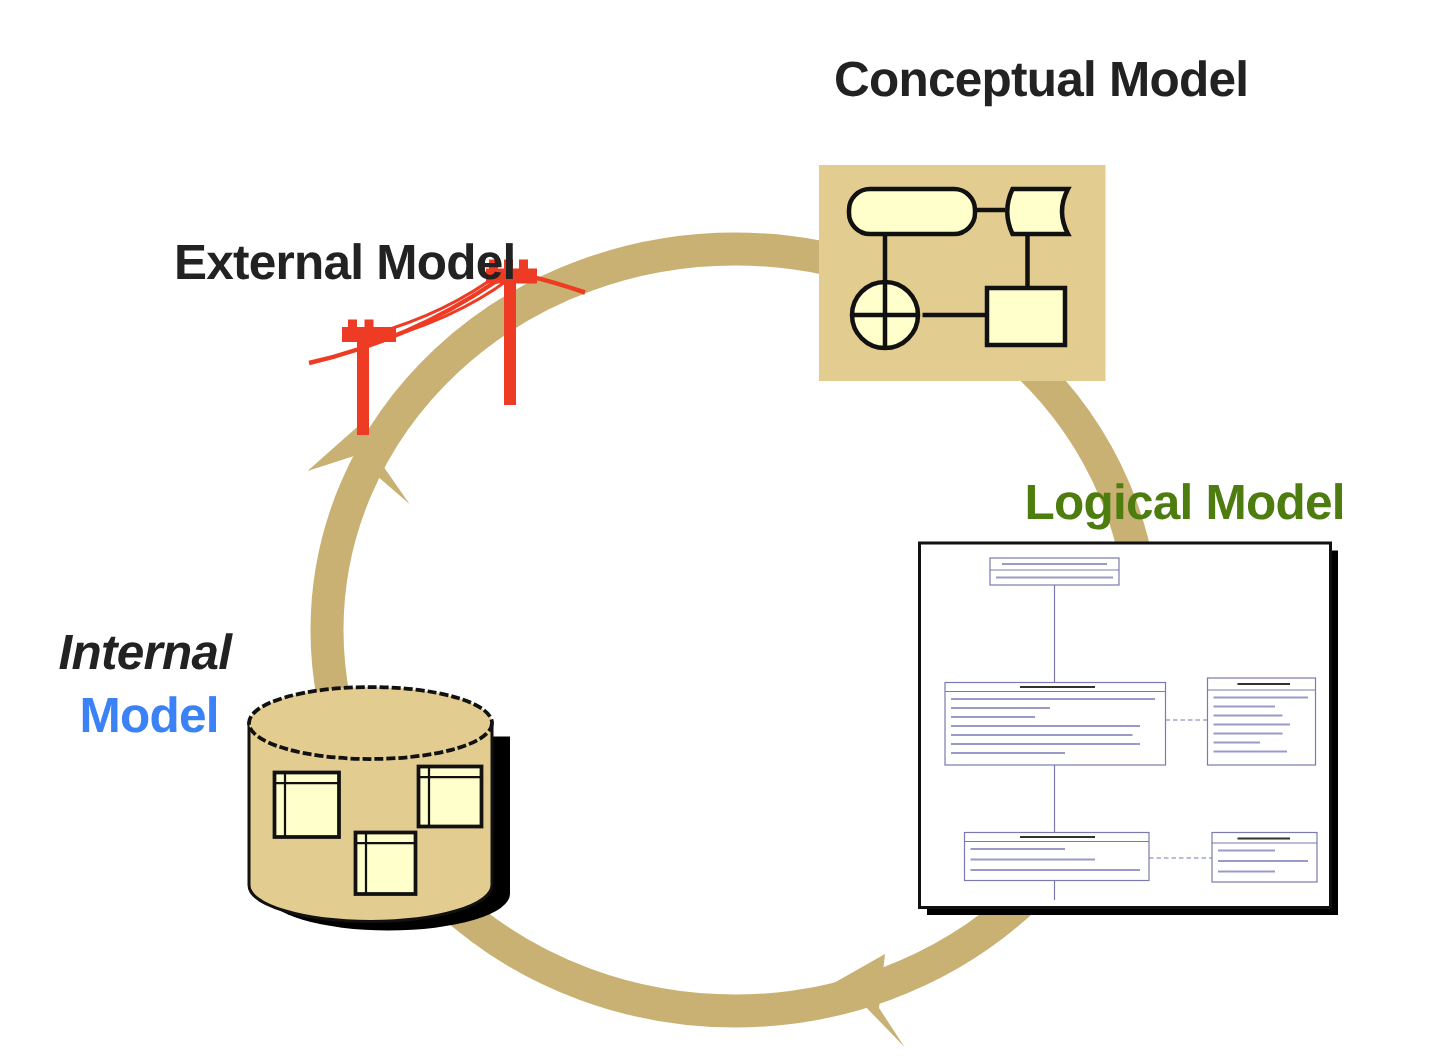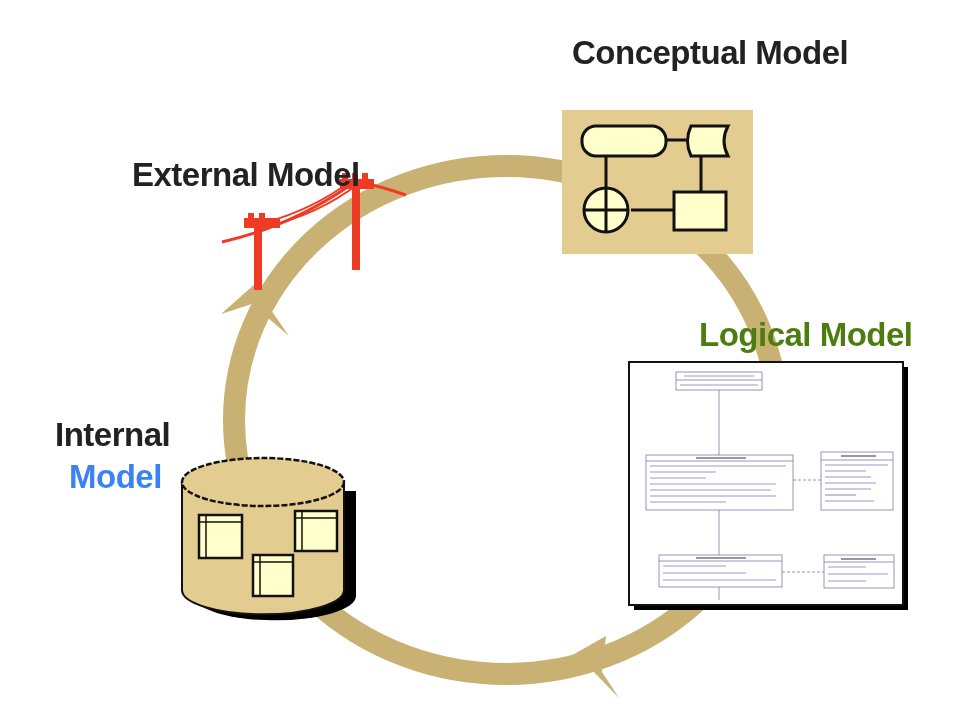--- a/index.html
+++ b/index.html
@@ -1,17 +1,17 @@
 <!DOCTYPE html>
 <html><head>
 <meta charset="utf-8">
 <style>
   html,body{margin:0;padding:0;background:#ffffff;}
   body{width:957px;height:709px;position:relative;overflow:hidden;font-family:"Liberation Sans",sans-serif;}
-  #stage{position:absolute;left:16px;top:0;width:773px;height:709px;}
+  #stage{position:absolute;left:0;top:0;width:773px;height:709px;}
   .label{position:absolute;font-family:"Liberation Sans",sans-serif;font-weight:bold;color:#222222;font-size:33px;letter-spacing:-0.5px;white-space:nowrap;line-height:1;}
 </style>
 </head>
 <body>
 
 <div id="stage">
   <svg width="957" height="709" viewBox="0 0 957 709" style="position:absolute;left:0;top:0;">
 
     <ellipse id="ring" cx="490" cy="420" rx="272" ry="254" fill="none" stroke="#c9b174" stroke-width="22"></ellipse>
 
@@ -113,16 +113,16 @@
         <line x1="279" y1="518" x2="321" y2="518"></line>
         <line x1="286" y1="511" x2="286" y2="551"></line>
         <line x1="237" y1="562" x2="277" y2="562"></line>
         <line x1="244" y1="555" x2="244" y2="596"></line>
       </g>
     </g>
   </svg>
 
   <div class="label" style="left: 556px; top: 36px; color: rgb(34, 34, 34);">Conceptual Model</div>
   <div class="label" style="left: 683px; top: 318px; color: #4d7c0f;">Logical Model</div>
-  <div class="label" style="left: 39px; top: 418px; color: rgb(34, 34, 34);">Internal</div>
+  <div class="label" style="left: 39px; top: 418px; color: rgb(34, 34, 34); font-style: italic;">Internal</div>
   <div class="label" style="left: 53px; top: 460px; color: #3b82f6;">Model</div>
   <div class="label" style="left: 116px; top: 130px; color: rgb(34, 34, 34); margin-top: 28px;">External Model</div>
 </div>
 
 </body></html>

